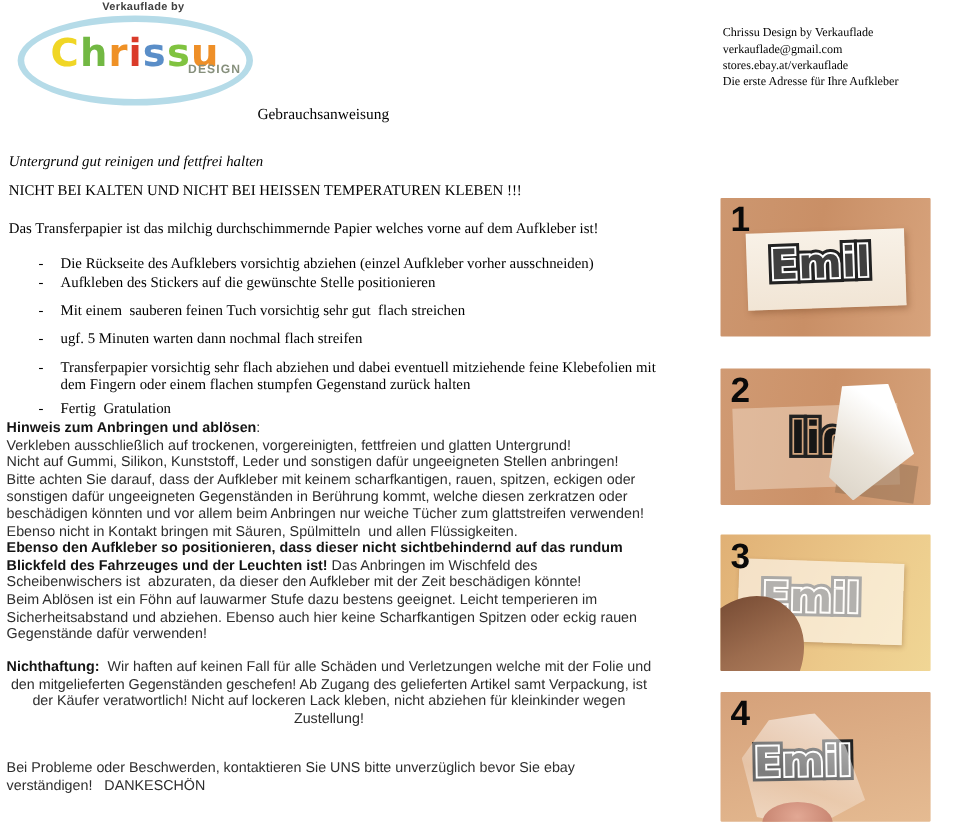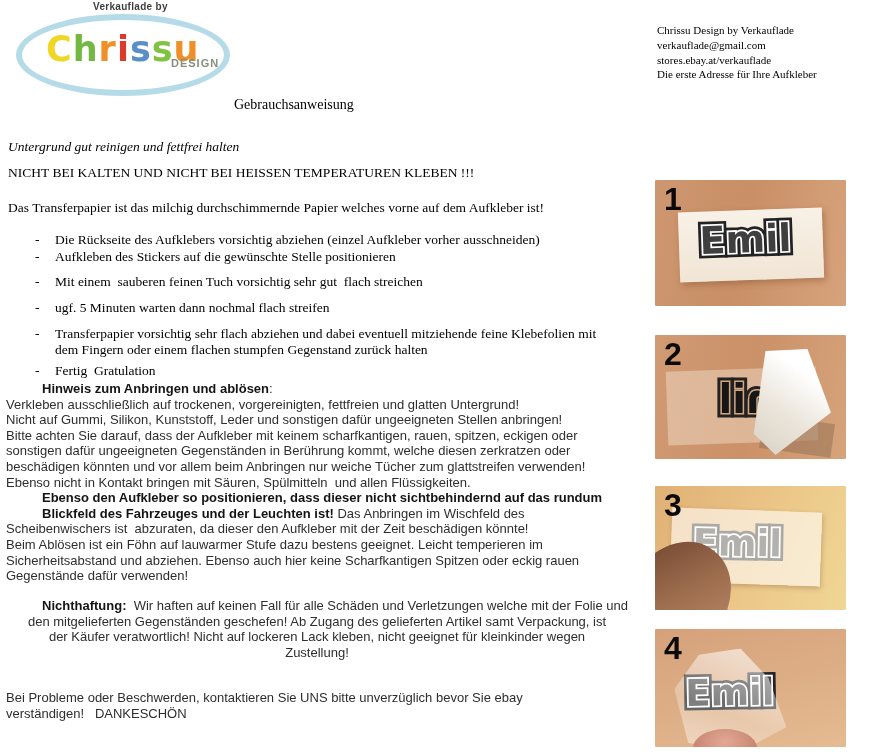--- a/index.html
+++ b/index.html
@@ -37,21 +37,21 @@
   .step:nth-child(4){margin-top:10px;}
   .step:nth-child(5){margin-top:10px;}
   .step:nth-child(6){margin-top:5px;}
 
   
   .sans{position:absolute;left:6px;font-family:"Liberation Sans",sans-serif;
         font-size:13px;line-height:15.6px;color:#2e2e2e;}
   #notice{top:381px;}
   #liability{top:598px;text-align:center;}
   #closing{top:690px;}
-  .bold{font-weight:700;color:#141414;margin-left:36px;}
+  .bold{font-weight:700;color:#141414;}
 
   
   .photo{position:absolute;left:655px;width:191px;overflow:hidden;border-radius:1px;}
   #photo1{top:180px;height:126px;background:linear-gradient(100deg,#cd9770 0%,#c98f66 45%,#d7a37c 100%);}
   #photo2{top:335px;height:124px;background:linear-gradient(100deg,#d09a73,#cb9168 50%,#d6a37b);}
   #photo3{top:486px;height:124px;background:linear-gradient(115deg,#e0b075,#ecc98a 60%,#f0d695);}
   #photo4{top:629px;height:118px;background:linear-gradient(165deg,#d5a17a,#e5bb92);}
   .photo-num{position:absolute;left:9px;top:1px;font:700 32px "Liberation Sans",sans-serif;
              color:#0a0a0a;z-index:6;}
 
@@ -160,21 +160,21 @@
       <div class="tline"><span class="bold">Ebenso den Aufkleber so positionieren, dass dieser nicht sichtbehindernd auf das rundum</span></div>
       <div class="tline"><span class="bold">Blickfeld des Fahrzeuges und der Leuchten ist!</span><span> Das Anbringen im Wischfeld des</span></div>
       <div class="tline">Scheibenwischers ist  abzuraten, da dieser den Aufkleber mit der Zeit beschädigen könnte!</div>
       <div class="tline">Beim Ablösen ist ein Föhn auf lauwarmer Stufe dazu bestens geeignet. Leicht temperieren im</div>
       <div class="tline">Sicherheitsabstand und abziehen. Ebenso auch hier keine Scharfkantigen Spitzen oder eckig rauen</div>
       <div class="tline">Gegenstände dafür verwenden!</div>
     </div>
   <div class="sans" id="liability">
       <div class="tline"><span class="bold">Nichthaftung:</span><span>  Wir haften auf keinen Fall für alle Schäden und Verletzungen welche mit der Folie und</span></div>
       <div class="tline">den mitgelieferten Gegenständen geschefen! Ab Zugang des gelieferten Artikel samt Verpackung, ist</div>
-      <div class="tline">der Käufer veratwortlich! Nicht auf lockeren Lack kleben, nicht geeignet für kleinkinder wegen</div>
+      <div class="tline">der Käufer veratwortlich! Nicht auf lockeren Lack kleben, nicht abziehen für kleinkinder wegen</div>
       <div class="tline">Zustellung!</div>
     </div>
   <div class="sans" id="closing">
       <div class="tline">Bei Probleme oder Beschwerden, kontaktieren Sie UNS bitte unverzüglich bevor Sie ebay</div>
       <div class="tline">verständigen!   DANKESCHÖN</div>
     </div>
 
   <div class="photo" id="photo1">
     <div class="photo-num">1</div>
     <div class="paper" id="paper1"></div>

